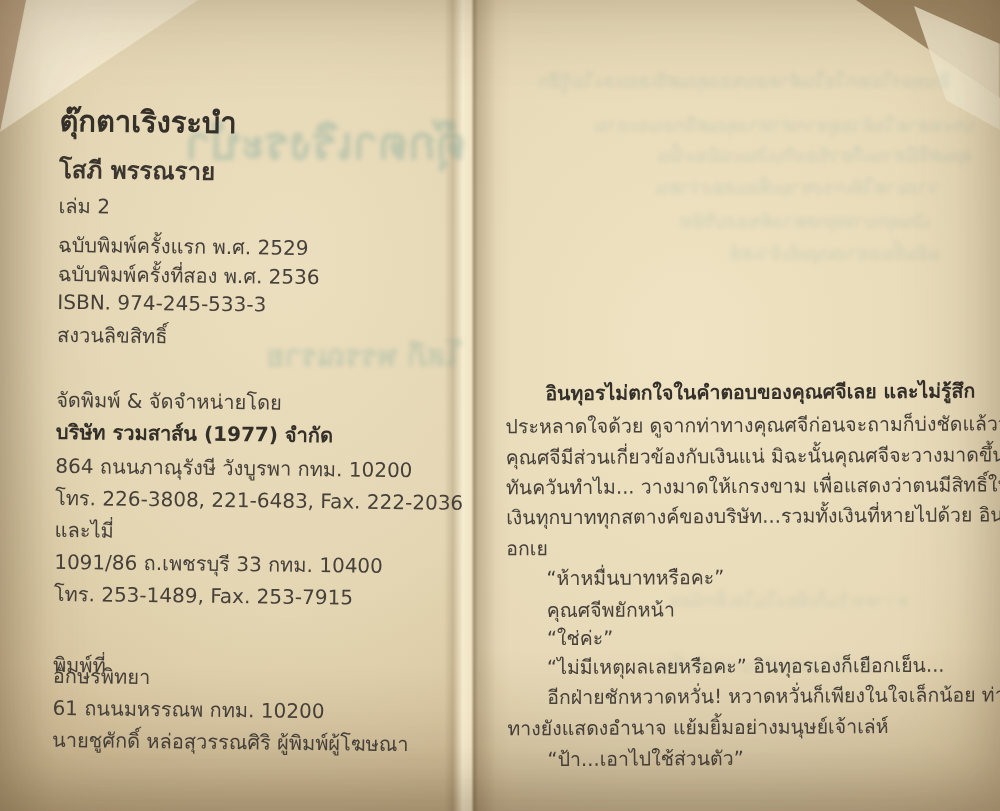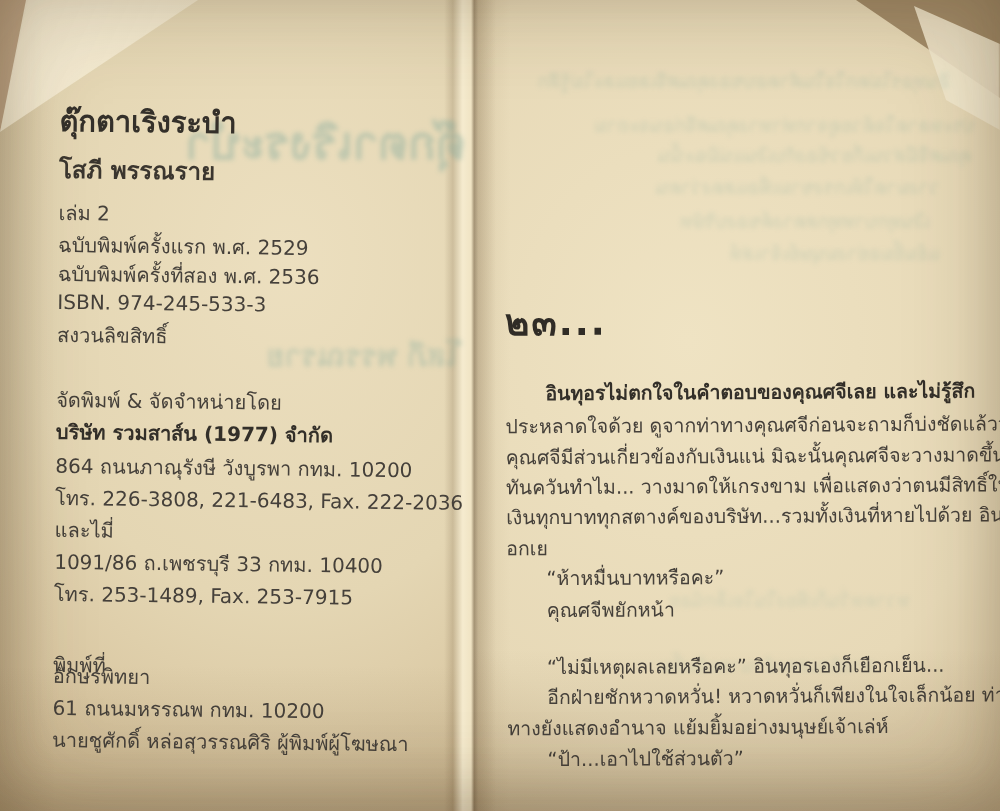--- a/index.html
+++ b/index.html
@@ -92,48 +92,48 @@
     <div class="ghost g-sm" style="left:545px; top:172px; width:395px;">วางมาดให้เกรงขามเพื่อแสดงว่าตน</div>
     <div class="ghost g-sm" style="left:600px; top:206px; width:330px;">เงินทุกบาททุกสตางค์ของบริษัท</div>
     <div class="ghost g-sm" style="left:560px; top:238px; width:380px;">แย้มยิ้มอย่างมนุษย์เจ้าเล่ห์</div>
     <div class="ghost g-sm" style="left:530px; top:585px; width:380px; opacity:.2;">หวาดหวั่นก็เพียงในใจเล็กน้อย</div>
     <div class="ghost g-sm" style="left:545px; top:650px; width:330px; opacity:.2;">ทางยังแสดงอำนาจแย้มยิ้ม</div>
   </div>
 
   <div class="layer left-text">
     <div class="lp-title" style="top:100px">ตุ๊กตาเริงระบำ</div>
     <div class="lp-author" style="top:152px">โสภี พรรณราย</div>
-    <div class="ll" style="top:199px">เล่ม 2</div>
+    <div class="ll" style="top:192px">เล่ม 2</div>
     <div class="ll" style="top:231px">ฉบับพิมพ์ครั้งแรก พ.ศ. 2529</div>
     <div class="ll" style="top:260px">ฉบับพิมพ์ครั้งที่สอง พ.ศ. 2536</div>
     <div class="ll" style="top:292px">ISBN. 974-245-533-3</div>
     <div class="ll" style="top:321px">สงวนลิขสิทธิ์</div>
     <div class="ll" style="top:386px">จัดพิมพ์ &amp; จัดจำหน่ายโดย</div>
     <div class="ll emph" style="top:418px">บริษัท รวมสาส์น (1977) จำกัด</div>
     <div class="ll" style="top:452px">864 ถนนภาณุรังษี วังบูรพา กทม. 10200</div>
     <div class="ll" style="top:484px">โทร. 226-3808, 221-6483, Fax. 222-2036</div>
     <div class="ll" style="top:516px">และไมี่</div>
     <div class="ll" style="top:548px">1091/86 ถ.เพชรบุรี 33 กทม. 10400</div>
     <div class="ll" style="top:580px">โทร. 253-1489, Fax. 253-7915</div>
     <div class="ll" style="top:651px">พิมพ์ที่</div>
     <div class="ll" style="top:662px">อักษรพิทยา</div>
     <div class="ll" style="top:694px">61 ถนนมหรรณพ กทม. 10200</div>
     <div class="ll" style="top:726px">นายชูศักดิ์ หล่อสุวรรณศิริ ผู้พิมพ์ผู้โฆษณา</div>
   </div>
 
   <div class="layer right-text">
-    <div class="chapter" style="top:291px">๒๓...</div>
     <div class="rl ind emph" style="top:377px">อินทุอรไม่ตกใจในคำตอบของคุณศจีเลย และไม่รู้สึก</div>
     <div class="rl" style="top:410px">ประหลาดใจด้วย ดูจากท่าทางคุณศจีก่อนจะถามก็บ่งชัดแล้วว่า</div>
     <div class="rl" style="top:441px">คุณศจีมีส่วนเกี่ยวข้องกับเงินแน่ มิฉะนั้นคุณศจีจะวางมาดขึ้น</div>
     <div class="rl" style="top:471px">ทันควันทำไม... วางมาดให้เกรงขาม เพื่อแสดงว่าตนมีสิทธิ์ใน</div>
     <div class="rl" style="top:501px">เงินทุกบาททุกสตางค์ของบริษัท...รวมทั้งเงินที่หายไปด้วย อินทุอร</div>
     <div class="rl" style="top:532px">อกเย</div>
     <div class="rl ind" style="top:562px">“ห้าหมื่นบาทหรือคะ”</div>
     <div class="rl ind" style="top:594px">คุณศจีพยักหน้า</div>
+    <div class="rl ind" style="top:622px">“ใช่ค่ะ”</div>
     <div class="rl ind" style="top:651px">“ไม่มีเหตุผลเลยหรือคะ” อินทุอรเองก็เยือกเย็น...</div>
     <div class="rl ind" style="top:681px">อีกฝ่ายชักหวาดหวั่น! หวาดหวั่นก็เพียงในใจเล็กน้อย ท่า-</div>
     <div class="rl" style="top:712px">ทางยังแสดงอำนาจ แย้มยิ้มอย่างมนุษย์เจ้าเล่ห์</div>
     <div class="rl ind" style="top:743px">“ป้า...เอาไปใช้ส่วนตัว”</div>
   </div>
 
   <div class="vig"></div>
 </div>
 
 </body></html>

